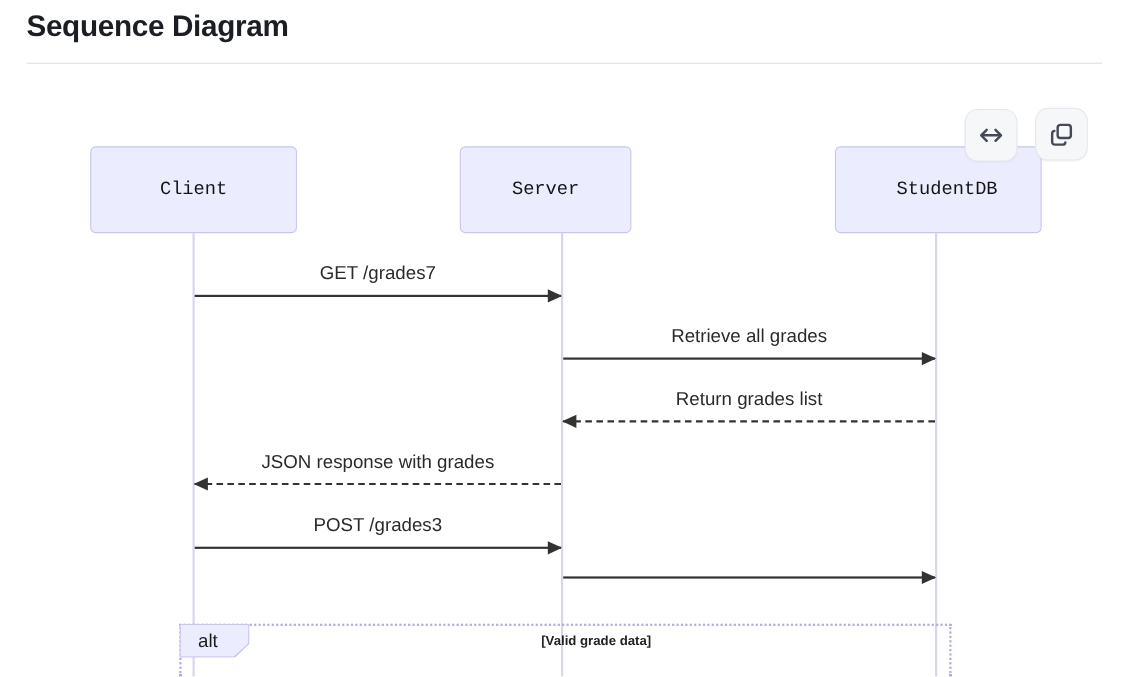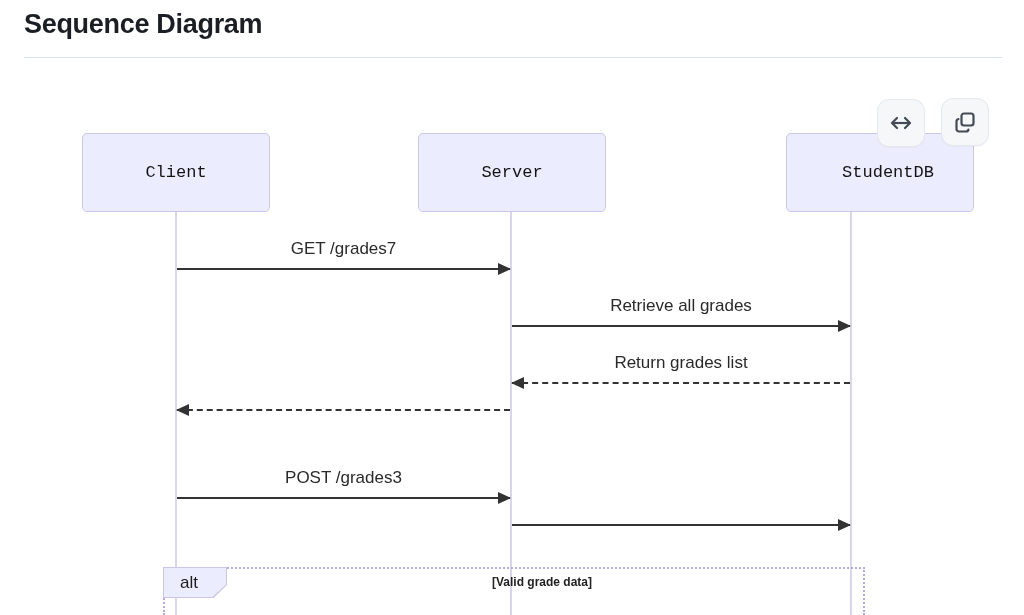--- a/index.html
+++ b/index.html
@@ -20,22 +20,22 @@
   .btn-resize { left:877px; top:99px; }
   .btn-copy   { left:941px; top:98px; }
   .tool-btn svg { display:block; }
 
   
   .actor { position:absolute; top:133px; height:79px; background:#ececff;
            border:1px solid #c9c6ec; border-radius:5px; z-index:5;
            display:flex; align-items:center; justify-content:center;
            font-size:17px; color:#141414;font-family:Liberation Mono, monospace; }
   .actor-client    { left:82px;  width:188px; }
-  .actor-server    { left:418px; width:188px; }
-  .actor-studentdb { left:786px; width:188px;padding-left:16px; }
+  .actor-server    { left:418px; width:156px; }
+  .actor-studentdb { left:759px; width:188px;padding-left:16px; }
 
   .lifeline { position:absolute; top:212px; height:403px; width:2px;
               background:#d9d5ee; z-index:1; }
   .ll-client    { left:175px; }
   .ll-server    { left:510px; }
   .ll-studentdb { left:850px; }
 
   
   .msg { position:absolute; z-index:10; }
   .msg .label { text-align:center; font-size:17px; color:#2a2a2a; height:22px;
@@ -119,20 +119,21 @@
       <span class="ah ah-right"></span>
     </div>
 </div>
 <div class="msg m3 dashed">
   <div class="label">Return grades list</div>
   <div class="line">
       <span class="ah ah-left"></span>
     </div>
 </div>
 <div class="msg m4 dashed">
+  <div class="label">JSON response with grades</div>
   <div class="line">
       <span class="ah ah-left"></span>
     </div>
 </div>
 <div class="msg m5">
   <div class="label">POST /grades3</div>
   <div class="line">
       <span class="ah ah-right"></span>
     </div>
 </div>

